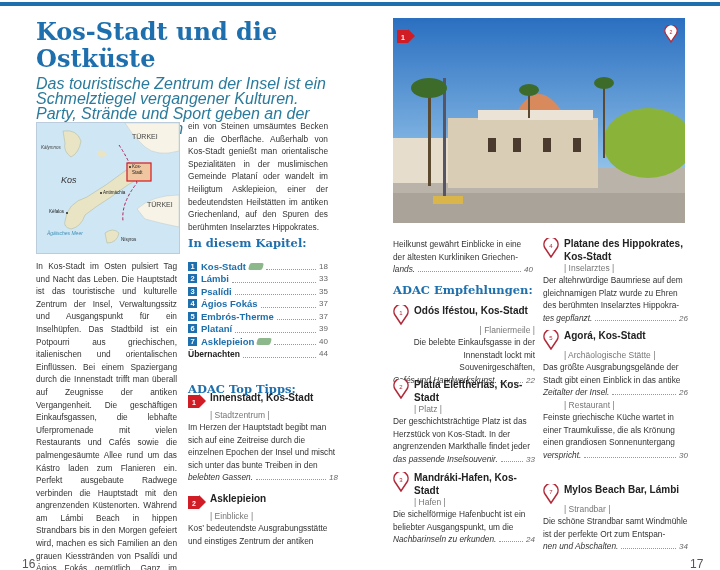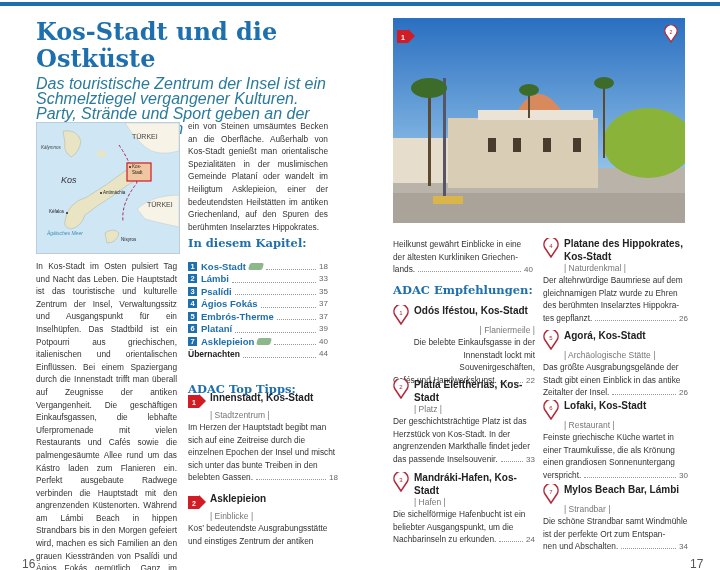--- a/index.html
+++ b/index.html
@@ -36,21 +36,21 @@
   .tip { position:absolute; left:188px; width:150px; }
   .tip .head { display:flex; align-items:flex-start; }
   .tip-badge { width:18px; height:18px; position:relative; margin-right:4px; flex-shrink:0; }
   .tip-badge .box { position:absolute; left:0; top:3px; width:11px; height:13px; background:#d01c24; }
   .tip-badge .arr { position:absolute; left:11px; top:2px; width:0; height:0;
     border-top:7.5px solid transparent; border-bottom:7.5px solid transparent; border-left:7px solid #d01c24; }
   .tip-badge .n { position:absolute; left:1px; top:7px; width:10px; text-align:center; color:#fff; font-size:7px; font-weight:bold; }
   .tip-name { font-weight:bold; font-size:10px; color:#222; line-height:12px; }
   .tip-cat { font-size:8.5px; color:#777; margin-left:22px; line-height:11px; }
   .tip-desc { font-size:8.3px; line-height:12.5px; color:#333; }
-  .dots-line { display:flex; align-items:baseline; }
+  .dots-line { display:flex; align-items:baseline;font-style:italic; }
   .dots-line .fill { flex:1; border-bottom:1px dotted #999; margin:0 3px; height:6px; }
   .dots-line .pg { font-size:8px; color:#666; }
 
   .photo { position:absolute; left:393px; top:18px; width:292px; height:205px; overflow:hidden; }
   .photo svg { width:100%; height:100%; display:block; }
   .photo-badge1 { position:absolute; left:397px; top:27px; }
   .photo-pin2 { position:absolute; left:664px; top:25px; }
 
   .r1 { position:absolute; left:393px; top:238px; width:140px; }
   .empf-title { position:absolute; left:393px; top:283px; }
@@ -292,21 +292,21 @@
 </div>
 
 <div class="rec" style="left:543px; top:238px; width:145px;">
   <div class="head">
     <svg class="pin" viewBox="0 0 16 20">
         <path d="M8 19 L2 10 A7 7 0 1 1 14 10Z" fill="#fff" stroke="#b22a3a" stroke-width="1.5"></path>
         <text x="8" y="10" font-size="6" text-anchor="middle" fill="#b22a3a" font-family="Liberation Sans, sans-serif">4</text>
       </svg>
     <div class="rec-name">Platane des Hippokrates, Kos-Stadt</div>
   </div>
-  <div class="rec-cat">| Naturdenkmal |</div>
+  <div class="rec-cat">| Inselarztes |</div>
   <div class="rec-desc">Der altehrwürdige Baumriese auf dem gleichnamigen Platz wurde zu Ehren des berühmten Inselarztes Hippokra-</div>
   <div class="rec-desc dots-line">
       <span>tes gepflanzt.</span>
       <span class="fill"></span>
       <span class="pg">26</span>
     </div>
 </div>
 
 <div class="rec" style="left:543px; top:330px; width:145px;">
   <div class="head">
@@ -319,27 +319,20 @@
   <div class="rec-cat">| Archäologische Stätte |</div>
   <div class="rec-desc">Das größte Ausgrabungsgelände der Stadt gibt einen Einblick in das antike</div>
   <div class="rec-desc dots-line">
       <span>Zeitalter der Insel.</span>
       <span class="fill"></span>
       <span class="pg">26</span>
     </div>
 </div>
 
 <div class="rec" style="left:543px; top:400px; width:145px;">
-  <div class="head">
-    <svg class="pin" viewBox="0 0 16 20">
-        <path d="M8 19 L2 10 A7 7 0 1 1 14 10Z" fill="#fff" stroke="#b22a3a" stroke-width="1.5"></path>
-        <text x="8" y="10" font-size="6" text-anchor="middle" fill="#b22a3a" font-family="Liberation Sans, sans-serif">6</text>
-      </svg>
-    <div class="rec-name">Lofaki, Kos-Stadt</div>
-  </div>
   <div class="rec-cat">| Restaurant |</div>
   <div class="rec-desc">Feinste griechische Küche wartet in einer Traumkulisse, die als Krönung einen grandiosen Sonnenuntergang</div>
   <div class="rec-desc dots-line">
       <span>verspricht.</span>
       <span class="fill"></span>
       <span class="pg">30</span>
     </div>
 </div>
 
 <div class="rec" style="left:543px; top:484px; width:145px;">

